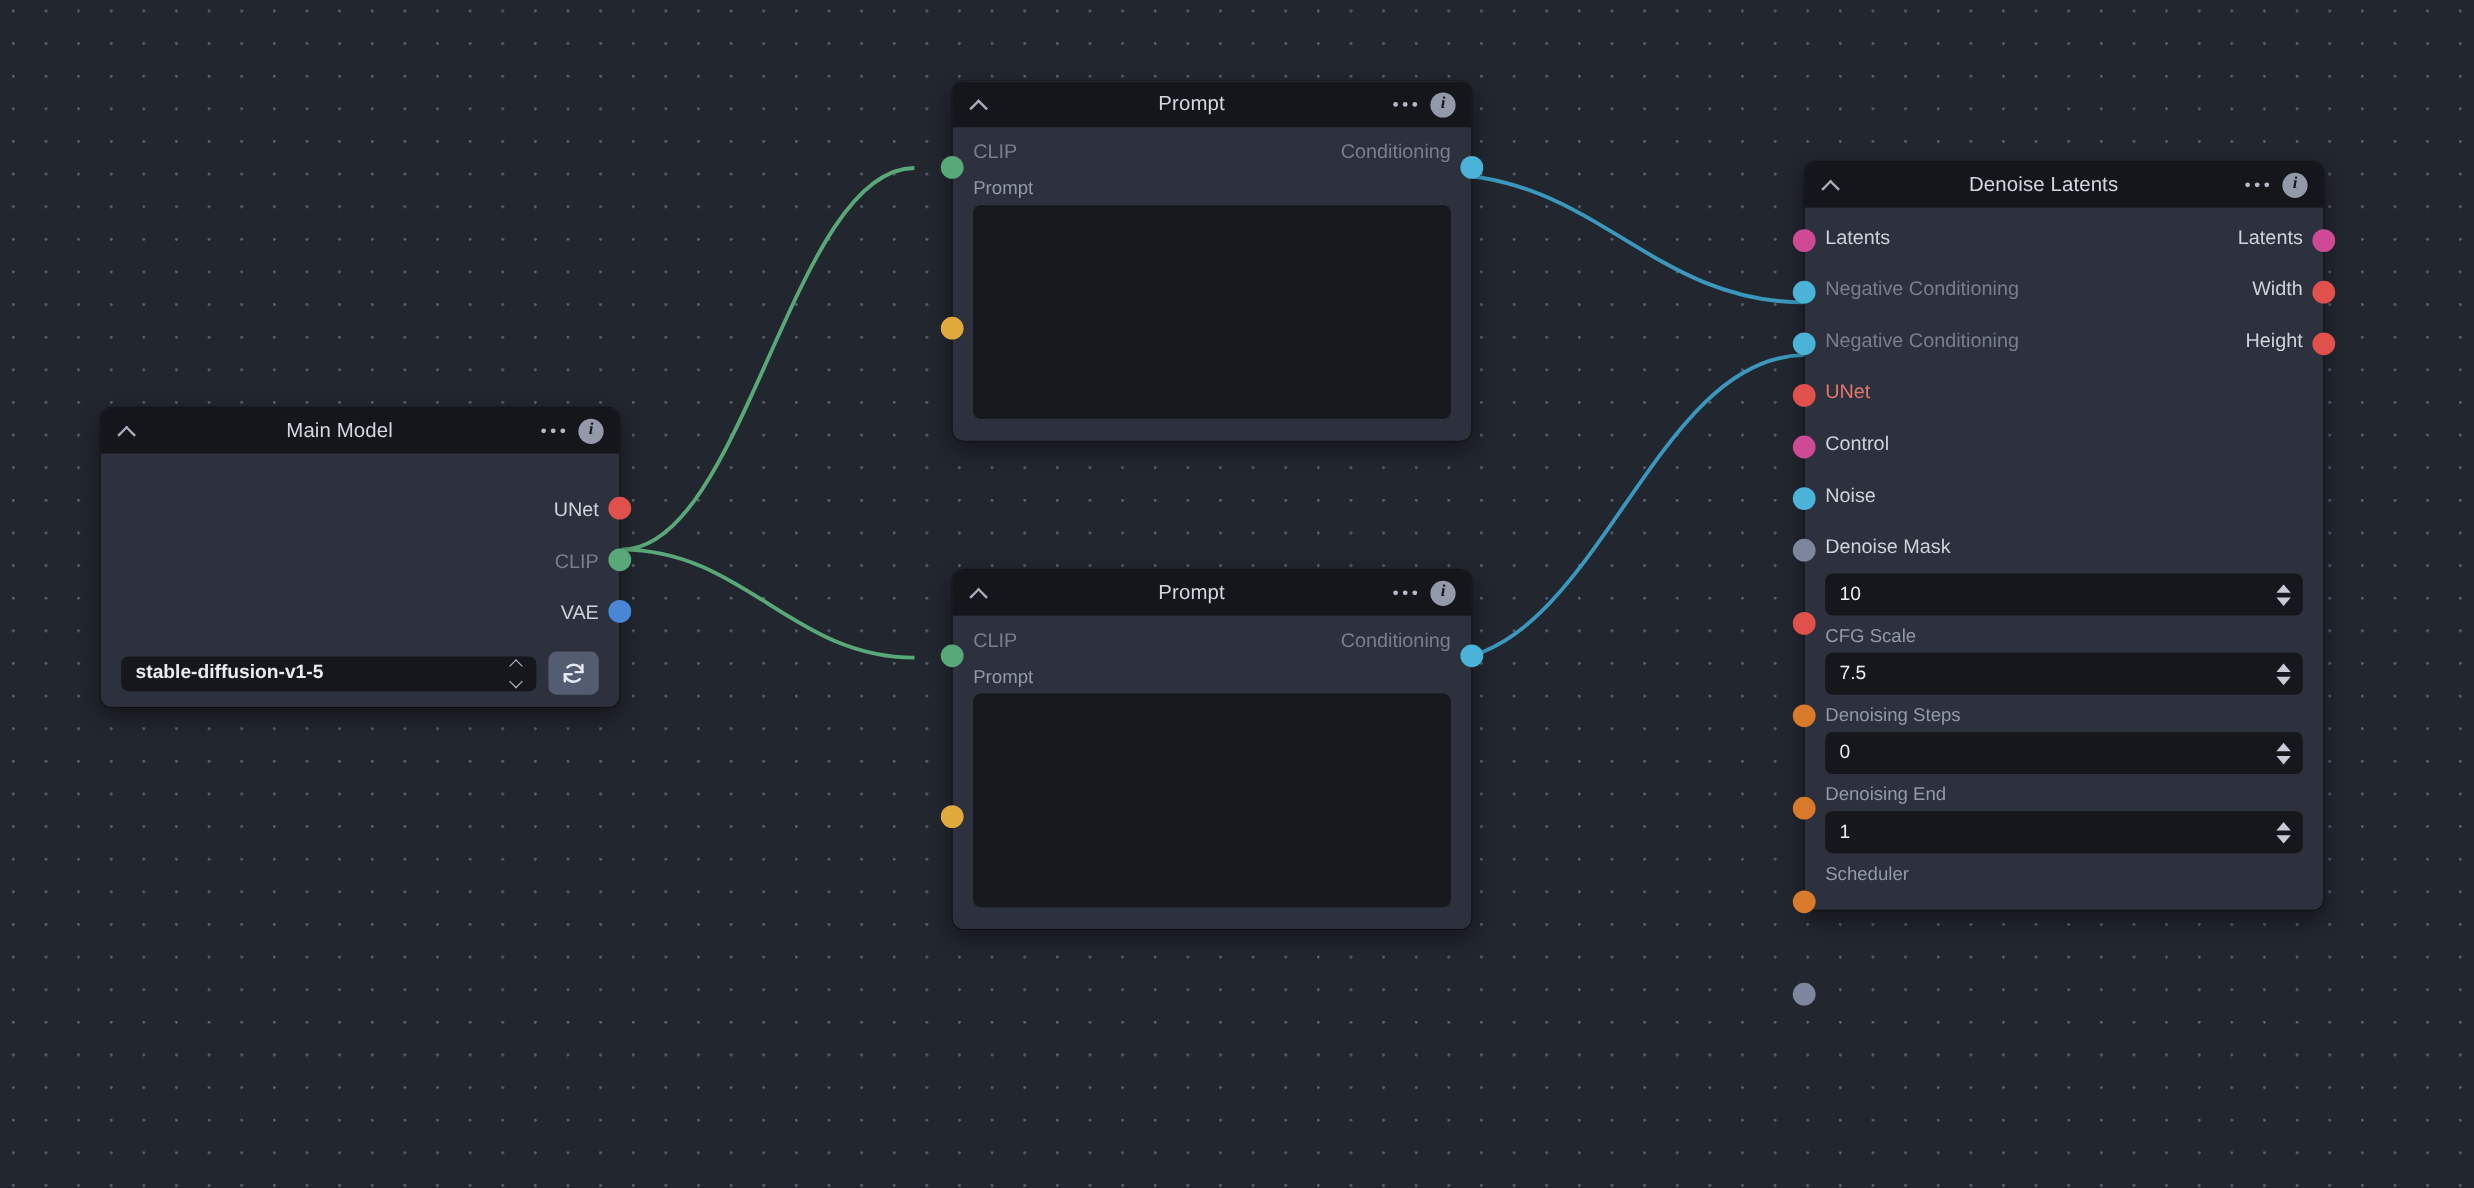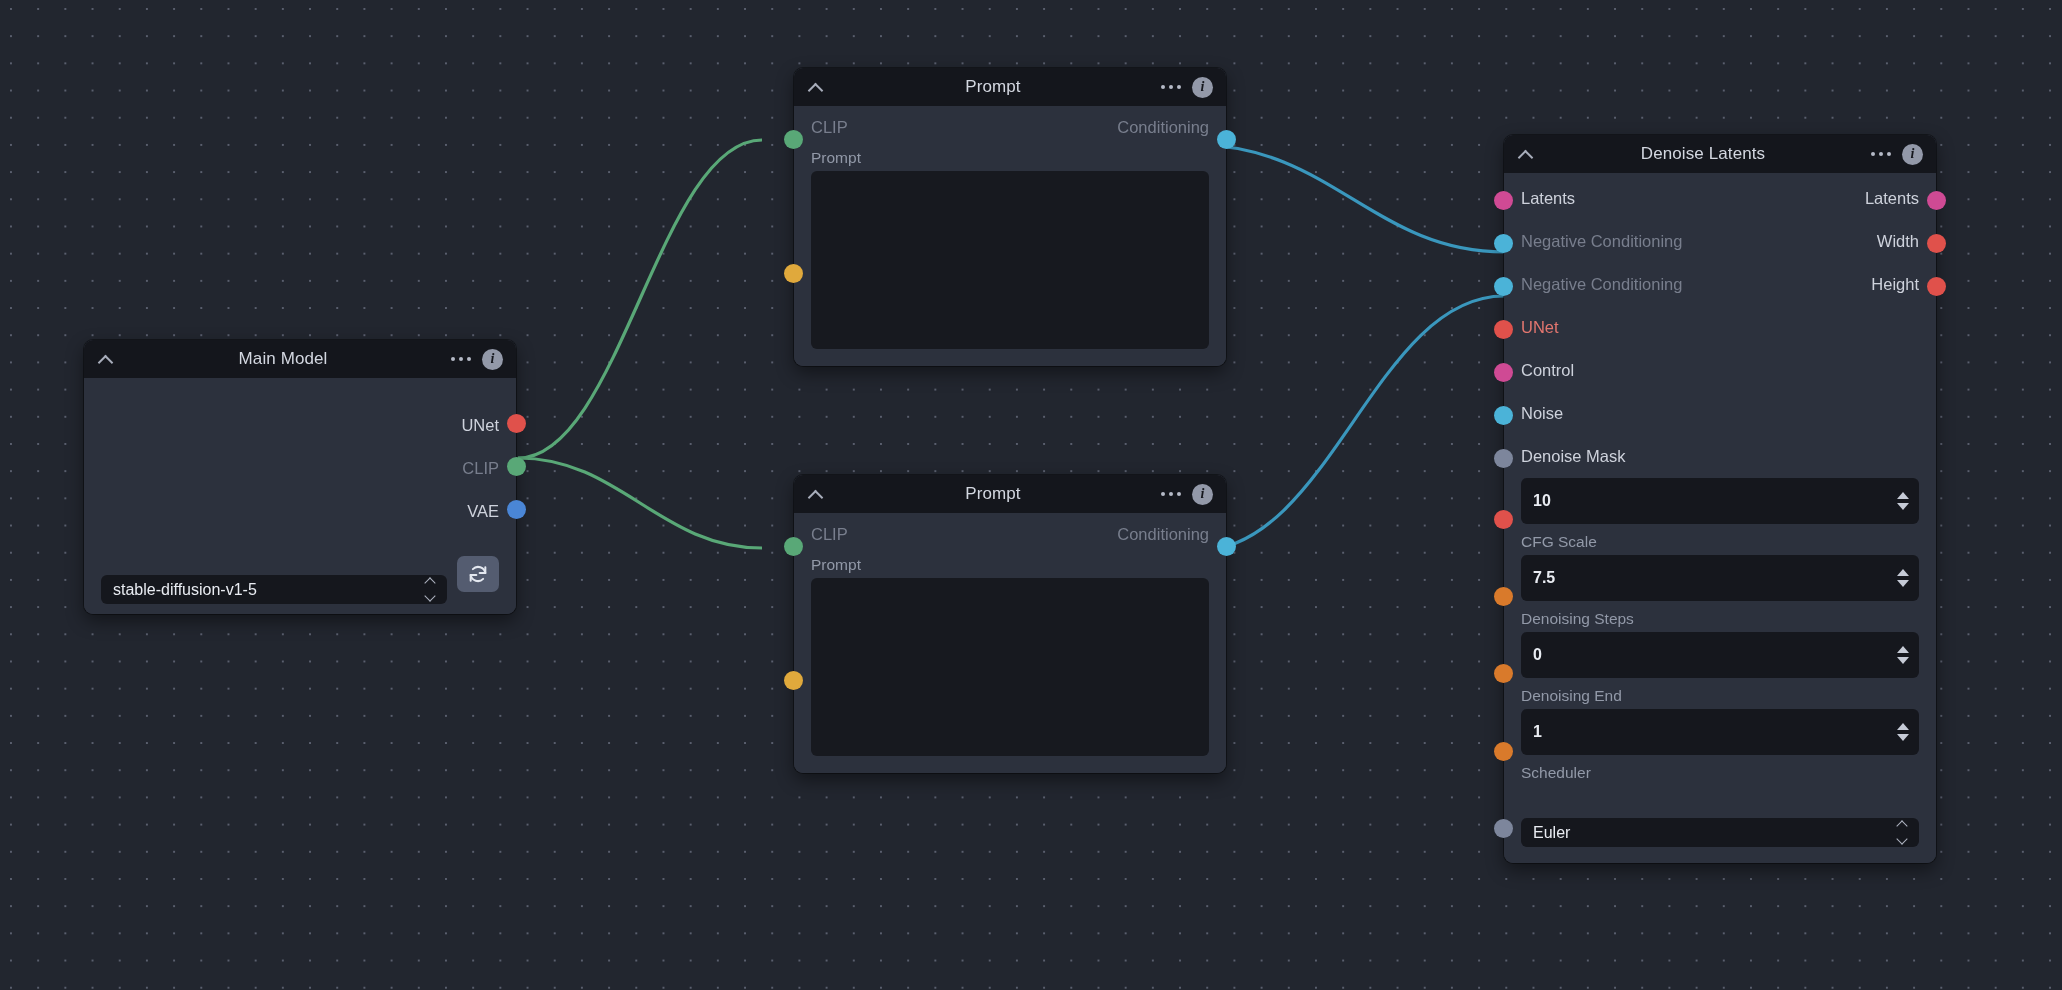--- a/index.html
+++ b/index.html
@@ -135,29 +135,29 @@
 
   
   .w-label {
     font-size: 15.5px;
     color: #9299a8;
     padding: 0 17px 4px 17px;
   }
   .w-wrap { position: relative; padding: 0 17px; }
 
   .number-field {
-    height: 46px;
+    height: 35px;
     background: #15171d;
     border-radius: 6px;
     display: flex;
     align-items: center;
     padding: 0 8px 0 12px;
     color: #e9ecf2;
     font-size: 16px;
-    font-weight: bold;
+    font-weight: normal;
   }
   .number-field .val { flex: 1; }
   .stepper {
     width: 16px; height: 26px;
     display: flex; flex-direction: column;
     align-items: center; justify-content: center;
     gap: 4px;
     cursor: pointer;
   }
   .stepper .up, .stepper .dn {
@@ -170,23 +170,22 @@
 
   .select-field {
     height: 29px;
     background: #15171d;
     border-radius: 6px;
     display: flex;
     align-items: center;
     padding: 0 10px 0 12px;
     color: #e9ecf2;
     font-size: 16px;
-    font-weight: normal;
-    cursor: pointer;
-    margin-top: 32px;
+    font-weight: bold;
+    cursor: pointer;
   }
   .select-field .val { flex: 1; }
   .chev-ud {
     width: 14px; height: 24px;
     display: flex; flex-direction: column;
     align-items: center; justify-content: center; gap: 5px;
   }
   .chev-ud span {
     display: block; width: 8px; height: 8px;
     border-left: 1.8px solid #aeb4c1;
@@ -452,29 +451,20 @@
           <div class="number-field">
             <span class="val">1</span>
             <span class="stepper">
               <span class="up"></span>
                 <span class="dn"></span>
             </span>
           </div>
         </div>
 
         <div class="w-label" style="padding-top:9px">Scheduler</div>
-        <div class="w-wrap">
-          <div class="select-field">
-            <span class="val">Euler</span>
-            <span class="chev-ud">
-              <span class="u"></span>
-                <span class="d"></span>
-            </span>
-          </div>
-        </div>
       </div>
     </div>
 
     <div class="port left" style="top:56px;background:#cf4a94"></div>
     <div class="port left" style="top:99px;background:#4bb3d8"></div>
     <div class="port left" style="top:142px;background:#4bb3d8"></div>
     <div class="port left" style="top:185px;background:#e0514b"></div>
     <div class="port left" style="top:228px;background:#cf4a94"></div>
     <div class="port left" style="top:271px;background:#4bb3d8"></div>
     <div class="port left" style="top:314px;background:#7d869c"></div>

